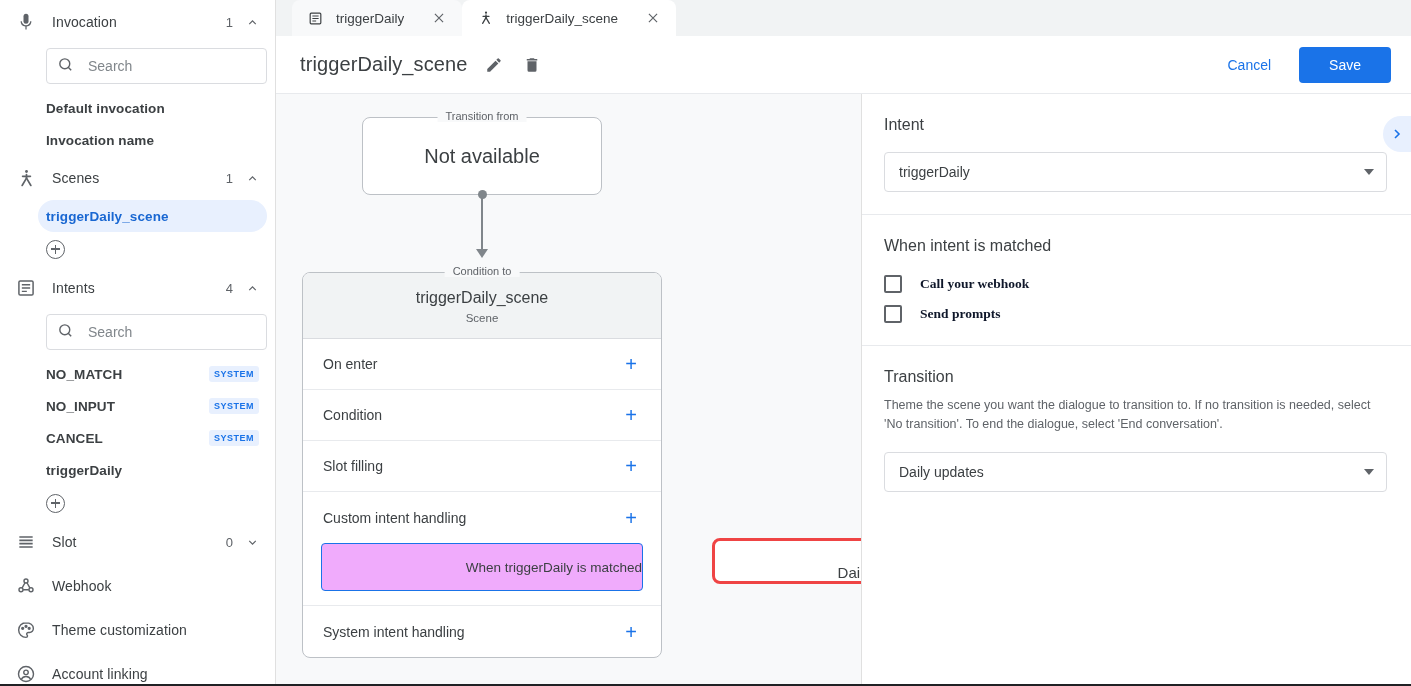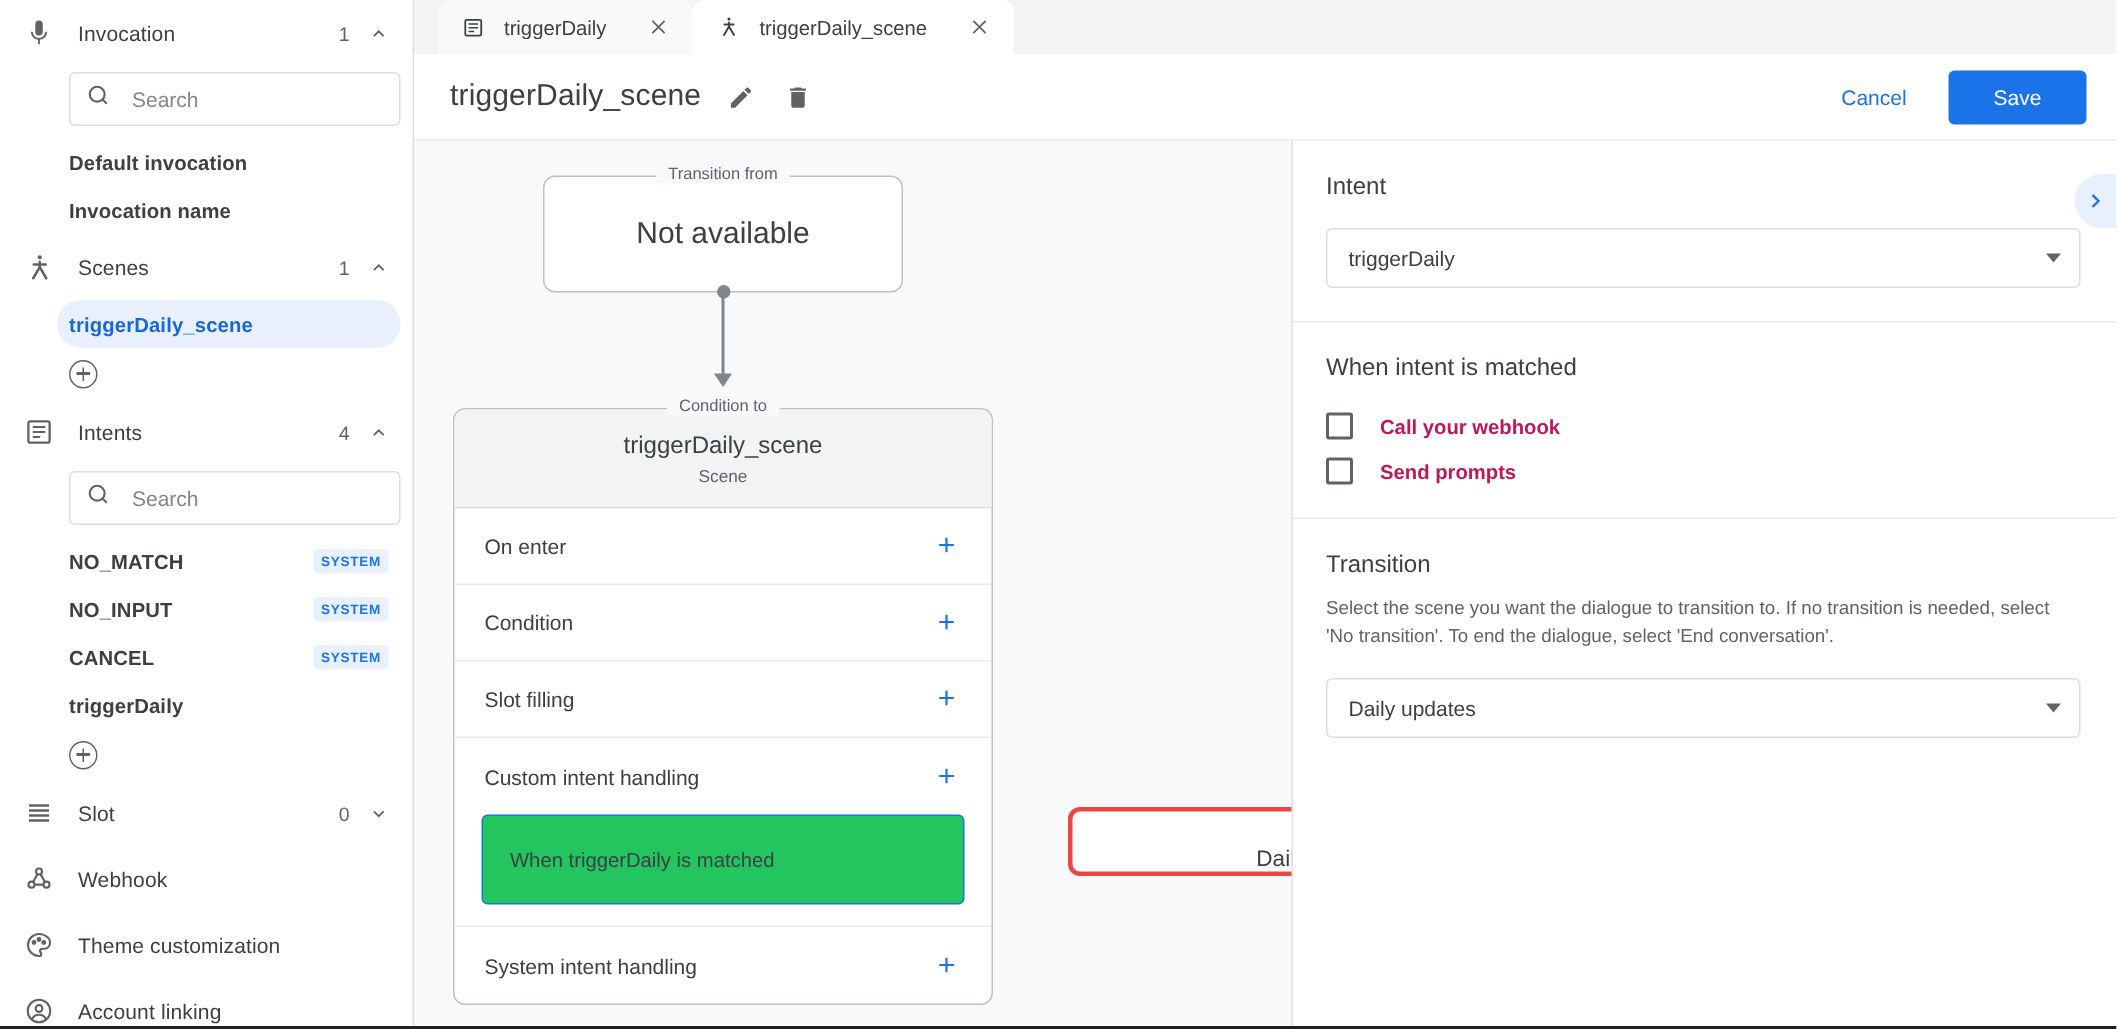--- a/index.html
+++ b/index.html
@@ -170,23 +170,23 @@
   }
   .row-sec:last-child { border-bottom: 0; }
   .plus-btn {
     color: #1a73e8; font-size: 20px; line-height: 1; cursor: pointer;
     width: 20px; text-align: center; font-weight: 300;
   }
   .row-group { border-bottom: 1px solid #e8eaed; }
   .row-group .row-sec { border-bottom: 0; }
   .handler-chip {
     margin: 0 18px 14px 18px;
-    background: #22c55e; border: 1px solid #1a73e8; border-radius: 4px;
-    height: 60px; display: flex; align-items: center; padding-left: 18px;
-    font-size: 13.5px; color: #3c4043; cursor: pointer;
+    background: #f0abfc; border: 1px solid #1a73e8; border-radius: 4px;
+    height: 48px; display: flex; align-items: center; padding-left: 18px;
+    font-size: 13.5px; color: #3c4043; cursor: pointer; justify-content: flex-end;
   }
   .node-daily {
     position: absolute; left: 436px; top: 444px; width: 230px; height: 46px;
     border: 3px solid #ef4444; border-radius: 8px; background: #fff;
     display: flex; align-items: flex-end; justify-content: center; padding-left: 47px;
   }
   .node-daily .txt { font-size: 15px; color: #3c4043; white-space: nowrap; }
 
   
   .rpanel {
@@ -206,21 +206,21 @@
   .caret {
     width: 0; height: 0; border-left: 5px solid transparent;
     border-right: 5px solid transparent; border-top: 6px solid #5f6368;
   }
   .cbrow { display: flex; align-items: center; margin-bottom: 12px; }
   .cbrow:last-child { margin-bottom: 0; }
   .cbox {
     width: 18px; height: 18px; border: 2px solid #5f6368; border-radius: 2px;
     margin-right: 18px; cursor: pointer; flex: 0 0 18px;
   }
-  .cblabel { font-size: 13.5px; font-weight: bold; color: #be185d; }
+  .cblabel { font-size: 13.5px; font-weight: bold; color: #0f172a; font-family: Liberation Serif, serif; }
   .rp-title-matched { margin-bottom: 20px; }
 
   .collapse-btn {
     position: absolute; right: 0; top: 22px;
     width: 28px; height: 36px; border-radius: 18px 0 0 18px;
     background: #e8f0fe; color: #1a73e8;
     display: flex; align-items: center; justify-content: center;
     cursor: pointer;
   }
   .bottom-rule { position: absolute; left:0; bottom: 0; width: 1411px; height: 2px; background: #202124; }
@@ -521,21 +521,21 @@
             <span class="cblabel">Call your webhook</span>
           </div>
           <div class="cbrow">
             <span class="cbox"></span>
             <span class="cblabel">Send prompts</span>
           </div>
         </div>
 
         <div class="rp-block">
           <h3 class="rp-title">Transition</h3>
-          <p class="rp-desc">Select the scene you want the dialogue to transition to. If no transition is needed, select 'No transition'. To end the dialogue, select 'End conversation'.</p>
+          <p class="rp-desc">Theme the scene you want the dialogue to transition to. If no transition is needed, select 'No transition'. To end the dialogue, select 'End conversation'.</p>
           <div class="select">
             <span class="val">Daily updates</span>
             <span class="caret"></span>
           </div>
         </div>
 
       </div>
     </div>
   </div>
 

